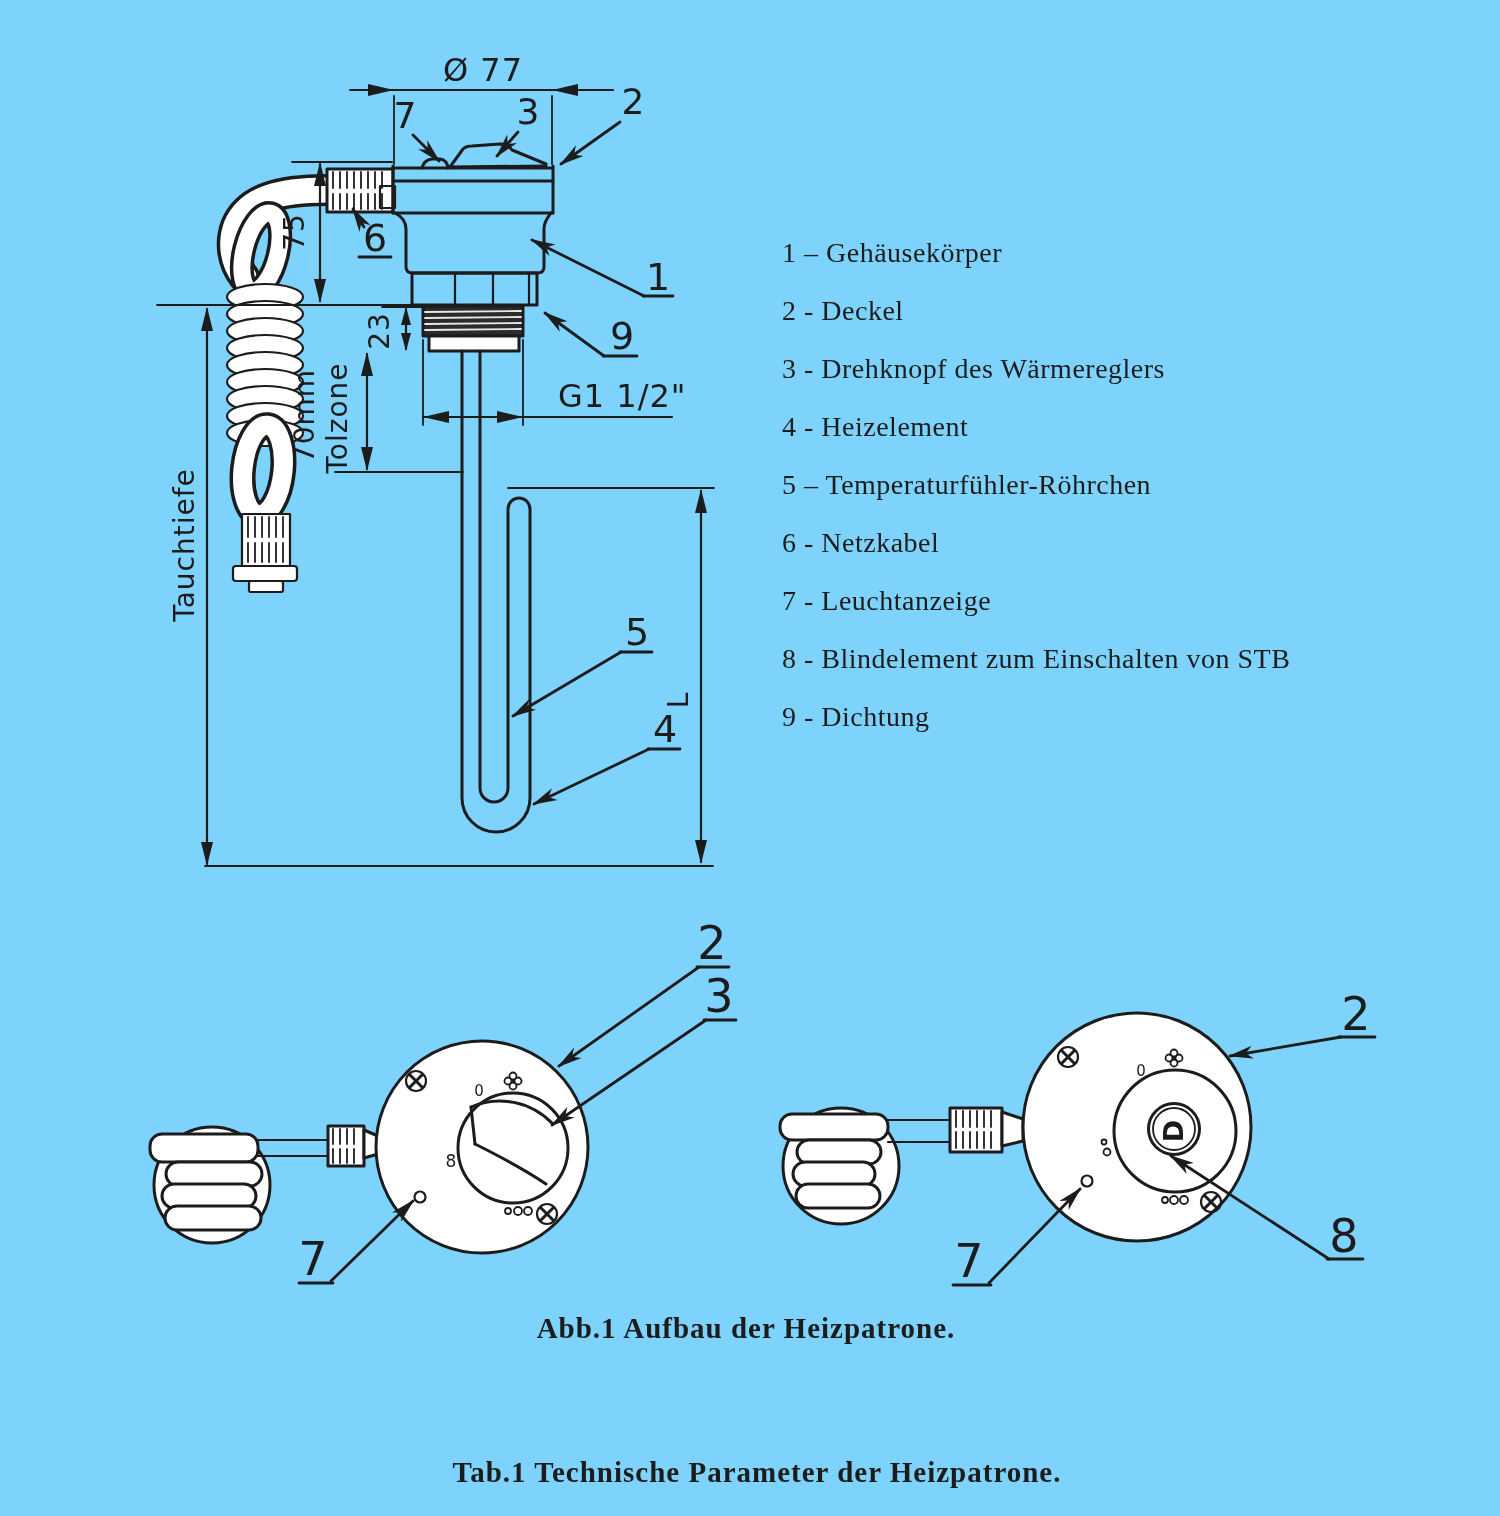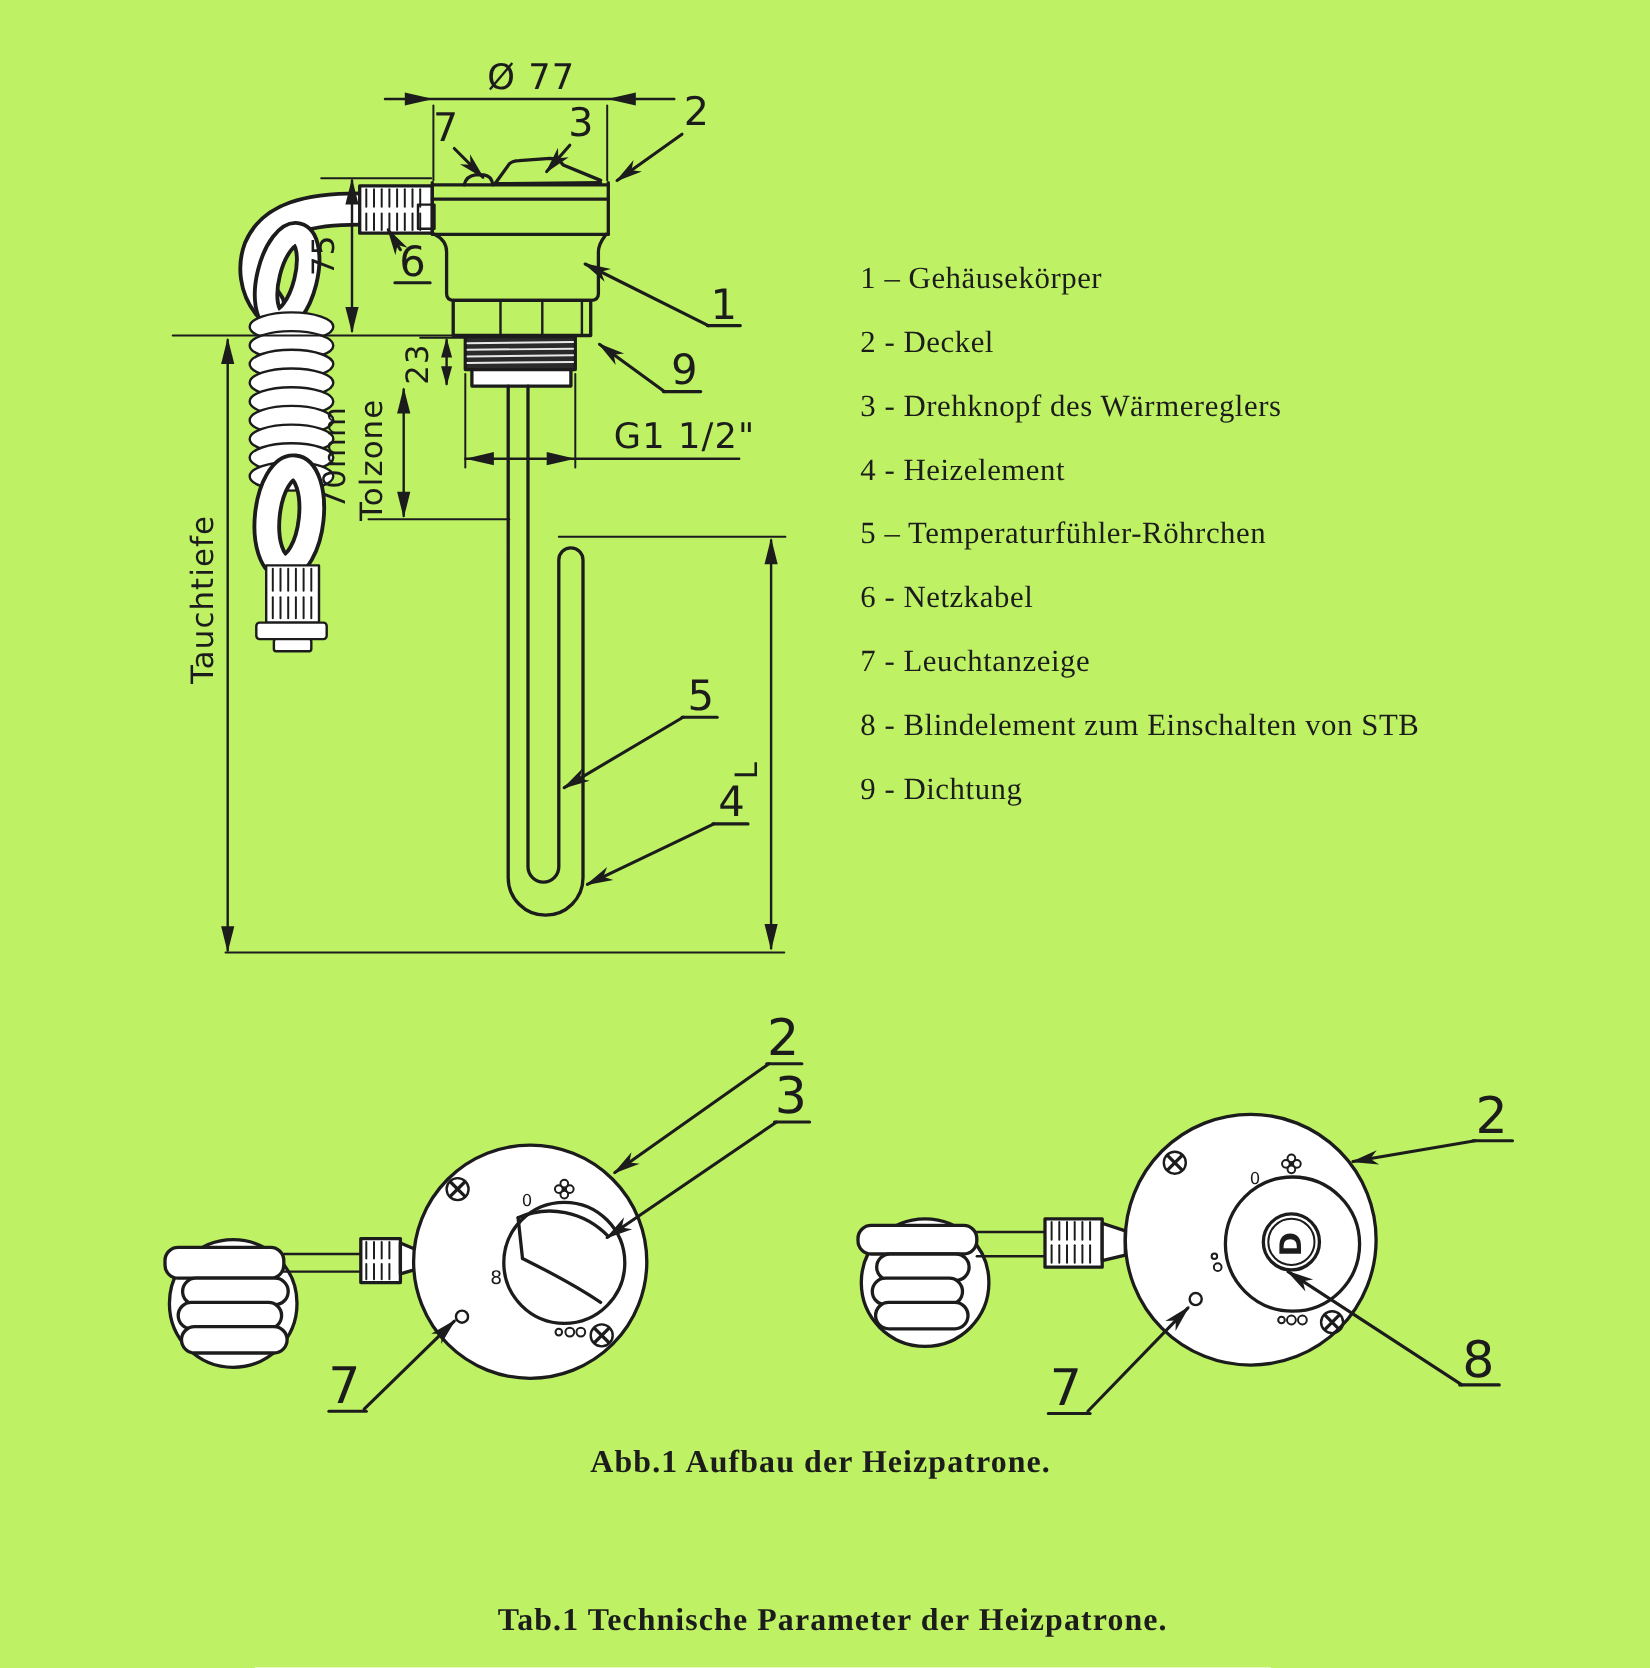--- a/index.html
+++ b/index.html
@@ -1,16 +1,16 @@
 <!DOCTYPE html>
 <html><head>
 <meta charset="utf-8">
 <style>
   html,body{margin:0;padding:0;background:#ffffff;}
-  #sheet{position:relative;width:1500px;height:1516px;background:#bef264;overflow:hidden;}
+  #sheet{position:relative;width:1500px;height:1516px;background:#7dd3fc;overflow:hidden;}
   svg{position:absolute;left:0;top:0;}
   .ink{stroke:#1c1c1c;fill:none;stroke-width:3;stroke-linecap:round;stroke-linejoin:round;}
   .thin{stroke-width:2.2;}
   .hair{stroke-width:1.8;}
   .lead{stroke-width:2.8;}
   .fillw{fill:#ffffff;}
   .arrow{fill:#1c1c1c;stroke:none;}
   text{fill:#1c1c1c;font-family:"DejaVu Sans",sans-serif;}
   .dim{font-size:32px;letter-spacing:1px;}
   .dimS{font-size:28px;letter-spacing:1px;}

